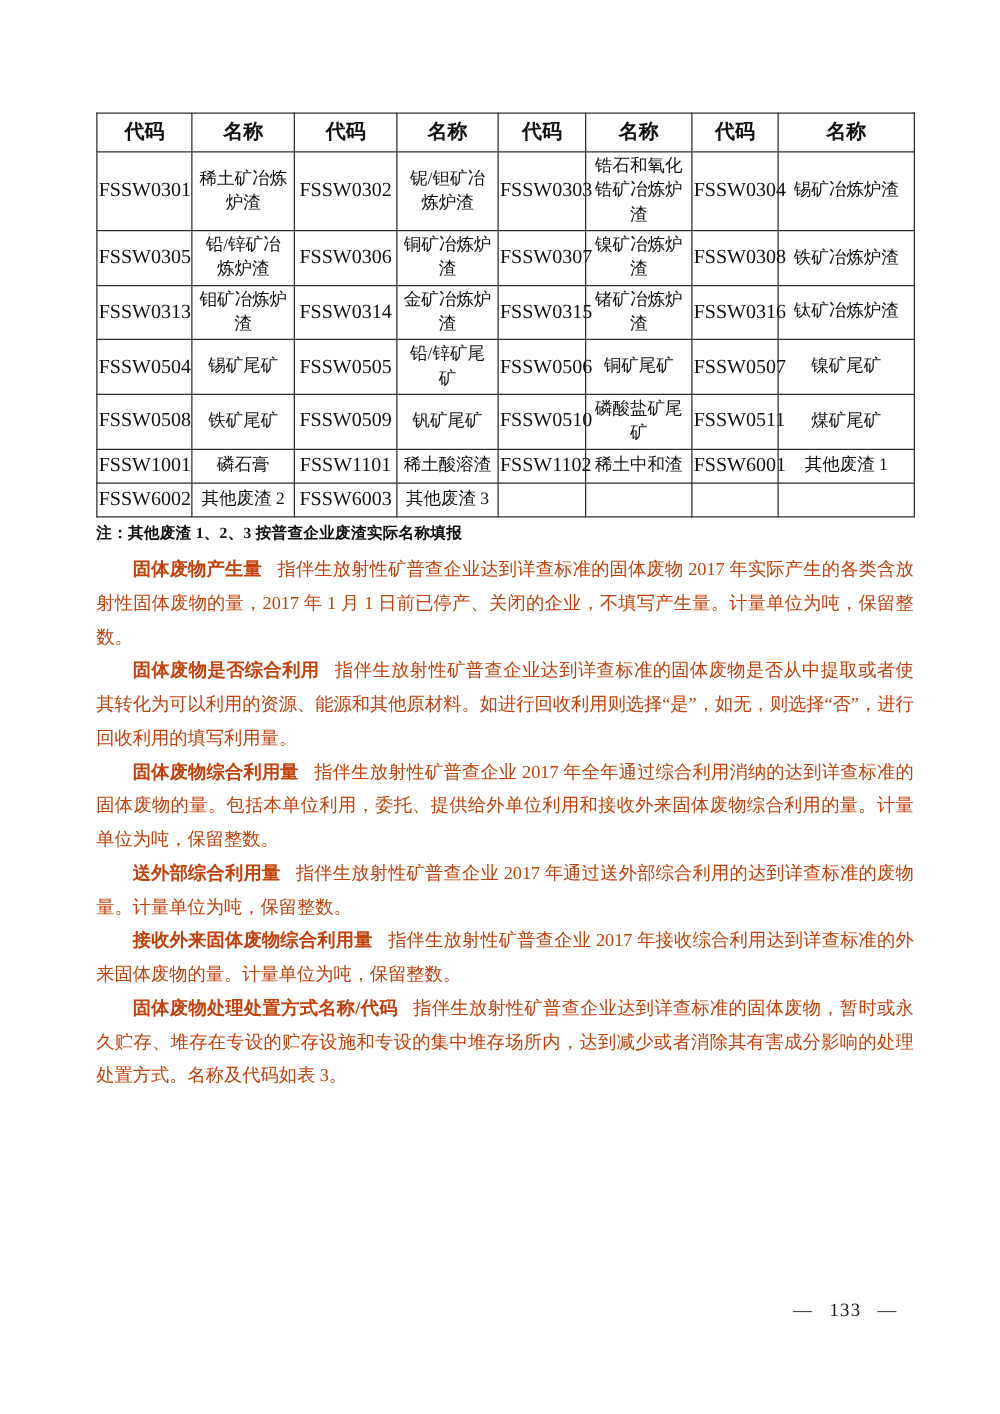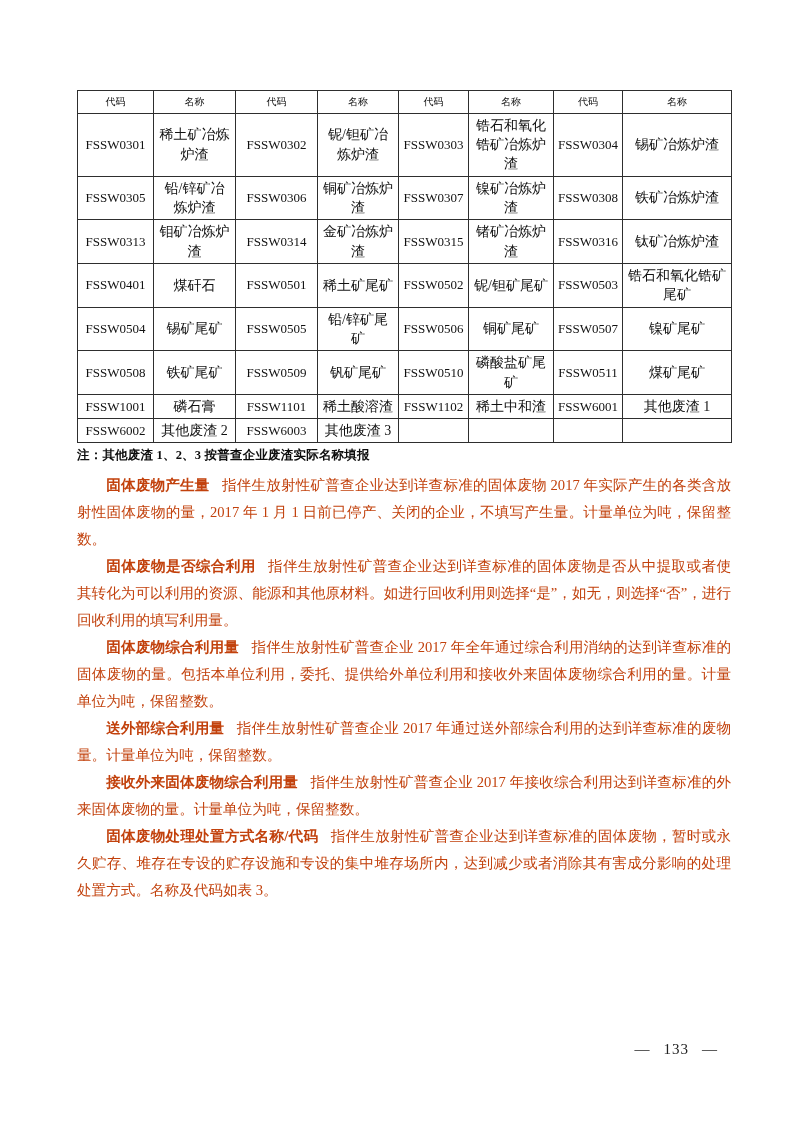--- a/index.html
+++ b/index.html
@@ -8,23 +8,23 @@
     font-family:"Liberation Serif","DejaVu Serif",serif;color:#111;
     overflow:hidden;
   }
   .doc{position:absolute;left:77px;top:90px;width:654px;}
 
   table.codes{border-collapse:collapse;width:100%;table-layout:fixed;}
   table.codes th, table.codes td{
     border:1px solid #2e2e2e;text-align:center;vertical-align:middle;
     font-size:14px;line-height:1.38;padding:2px 5px;word-break:break-all;
   }
-  table.codes th{font-weight:normal;font-size:10px;padding:4px 2px;}
+  table.codes th{font-weight:bold;font-size:16px;padding:4px 2px;}
   table.codes td.code{
-    font-size:13px;white-space:nowrap;padding:2px 1px;letter-spacing:0;
+    font-size:16px;white-space:nowrap;padding:2px 1px;letter-spacing:0;
   }
   col.c1{width:76px}col.c2{width:82px}col.c3{width:82px}col.c4{width:81px}
   col.c5{width:70px}col.c6{width:85px}col.c7{width:69px}col.c8{width:109px}
 
   .note{
     font-size:12.5px;line-height:18px;margin-top:3px;color:#0d0d0d;
     font-weight:600;letter-spacing:0.2px;
   }
   .paras{margin-top:8px;}
   .paras p{
@@ -91,30 +91,20 @@
             <td class="code">FSSW0313</td>
             <td class="name">钼矿冶炼炉渣</td>
             <td class="code">FSSW0314</td>
             <td class="name">金矿冶炼炉渣</td>
             <td class="code">FSSW0315</td>
             <td class="name">锗矿冶炼炉渣</td>
             <td class="code">FSSW0316</td>
             <td class="name">钛矿冶炼炉渣</td>
           </tr>
           <tr>
-            <td class="code">FSSW0401</td>
-            <td class="name">煤矸石</td>
-            <td class="code">FSSW0501</td>
-            <td class="name">稀土矿尾矿</td>
-            <td class="code">FSSW0502</td>
-            <td class="name">铌/钽矿尾矿</td>
-            <td class="code">FSSW0503</td>
-            <td class="name">锆石和氧化锆矿尾矿</td>
-          </tr>
-          <tr>
             <td class="code">FSSW0504</td>
             <td class="name">锡矿尾矿</td>
             <td class="code">FSSW0505</td>
             <td class="name">铅/锌矿尾矿</td>
             <td class="code">FSSW0506</td>
             <td class="name">铜矿尾矿</td>
             <td class="code">FSSW0507</td>
             <td class="name">镍矿尾矿</td>
           </tr>
           <tr>

